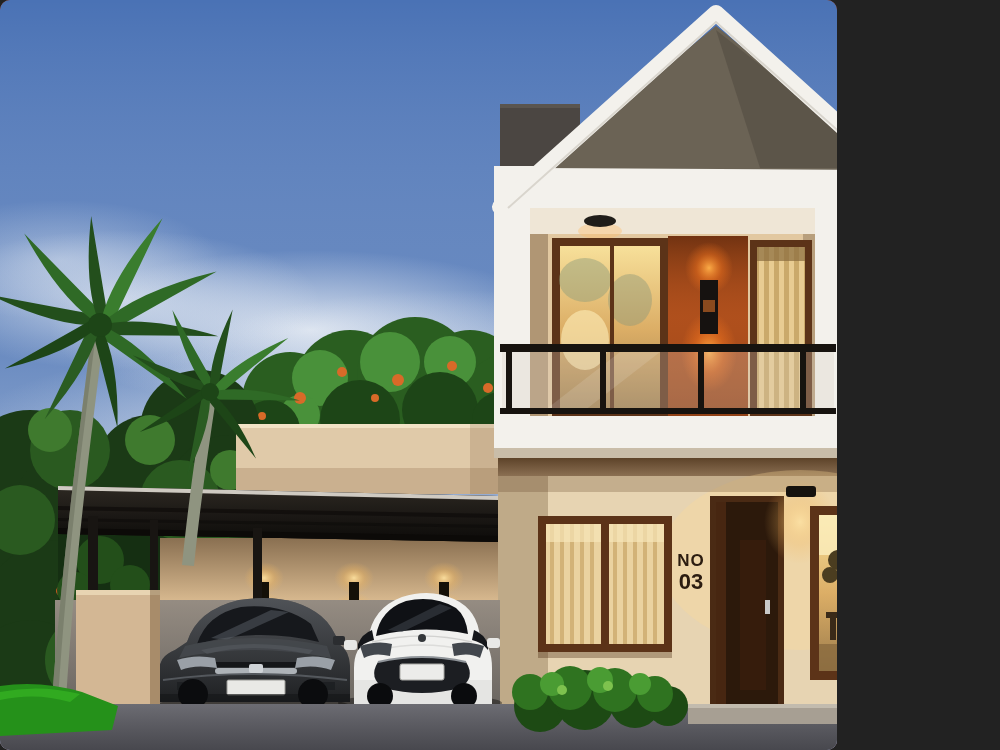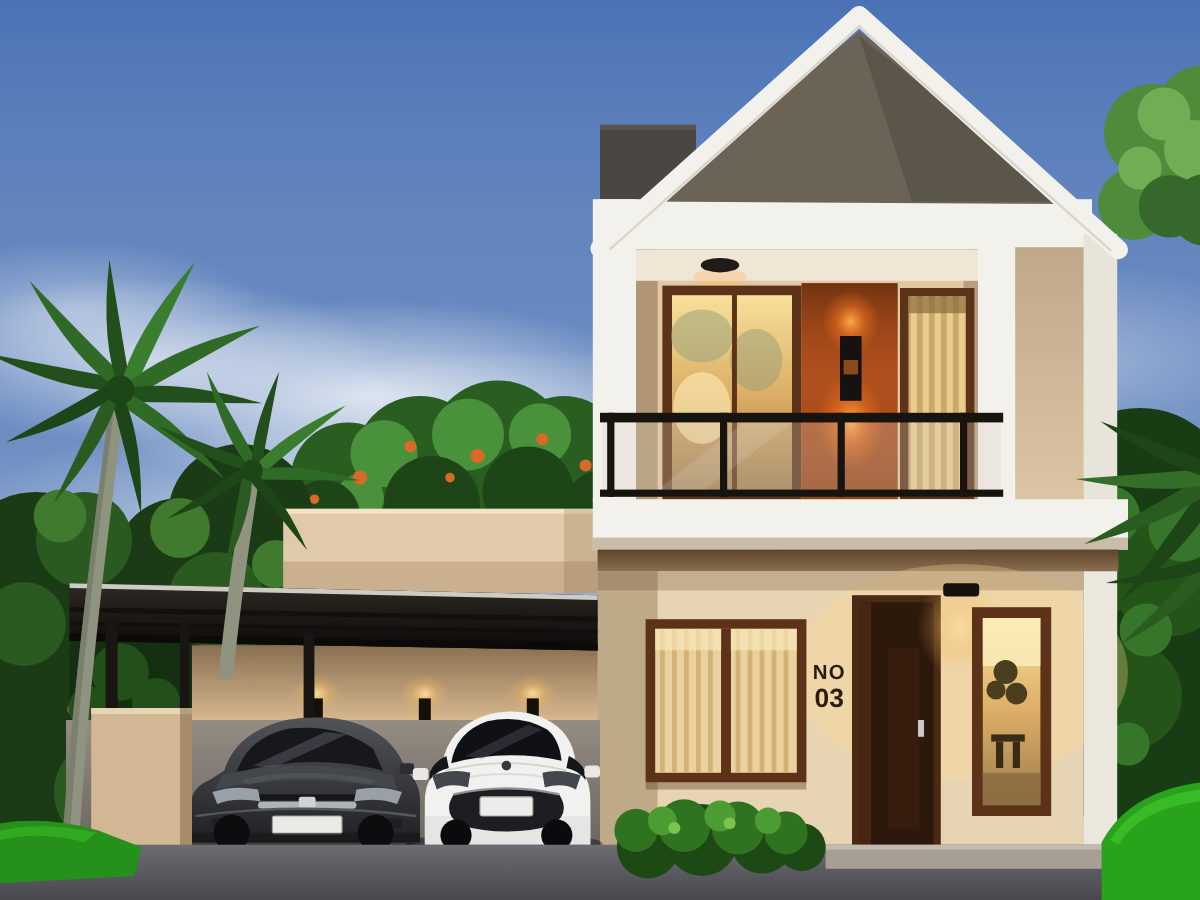--- a/index.html
+++ b/index.html
@@ -1,16 +1,16 @@
 <!DOCTYPE html>
 <html><head>
 <meta charset="utf-8">
 <style>
   html,body{margin:0;padding:0;background:#222;}
-  .stage{position:relative;width:1000px;height:750px;overflow:hidden;background:#c2410c;}
+  .stage{position:relative;width:837px;height:750px;overflow:hidden;background:#c2410c;border-radius:10px;}
   svg{display:block;}
   .house-no{font-family:"Liberation Sans",sans-serif;font-weight:bold;fill:#2b1c10;}
 </style>
 </head>
 <body>
 
 <div class="stage">
 <svg width="1000" height="750" viewBox="0 0 1000 750">
   <defs>
     <linearGradient id="skyOv" x1="0" y1="0" x2="0" y2="1">

